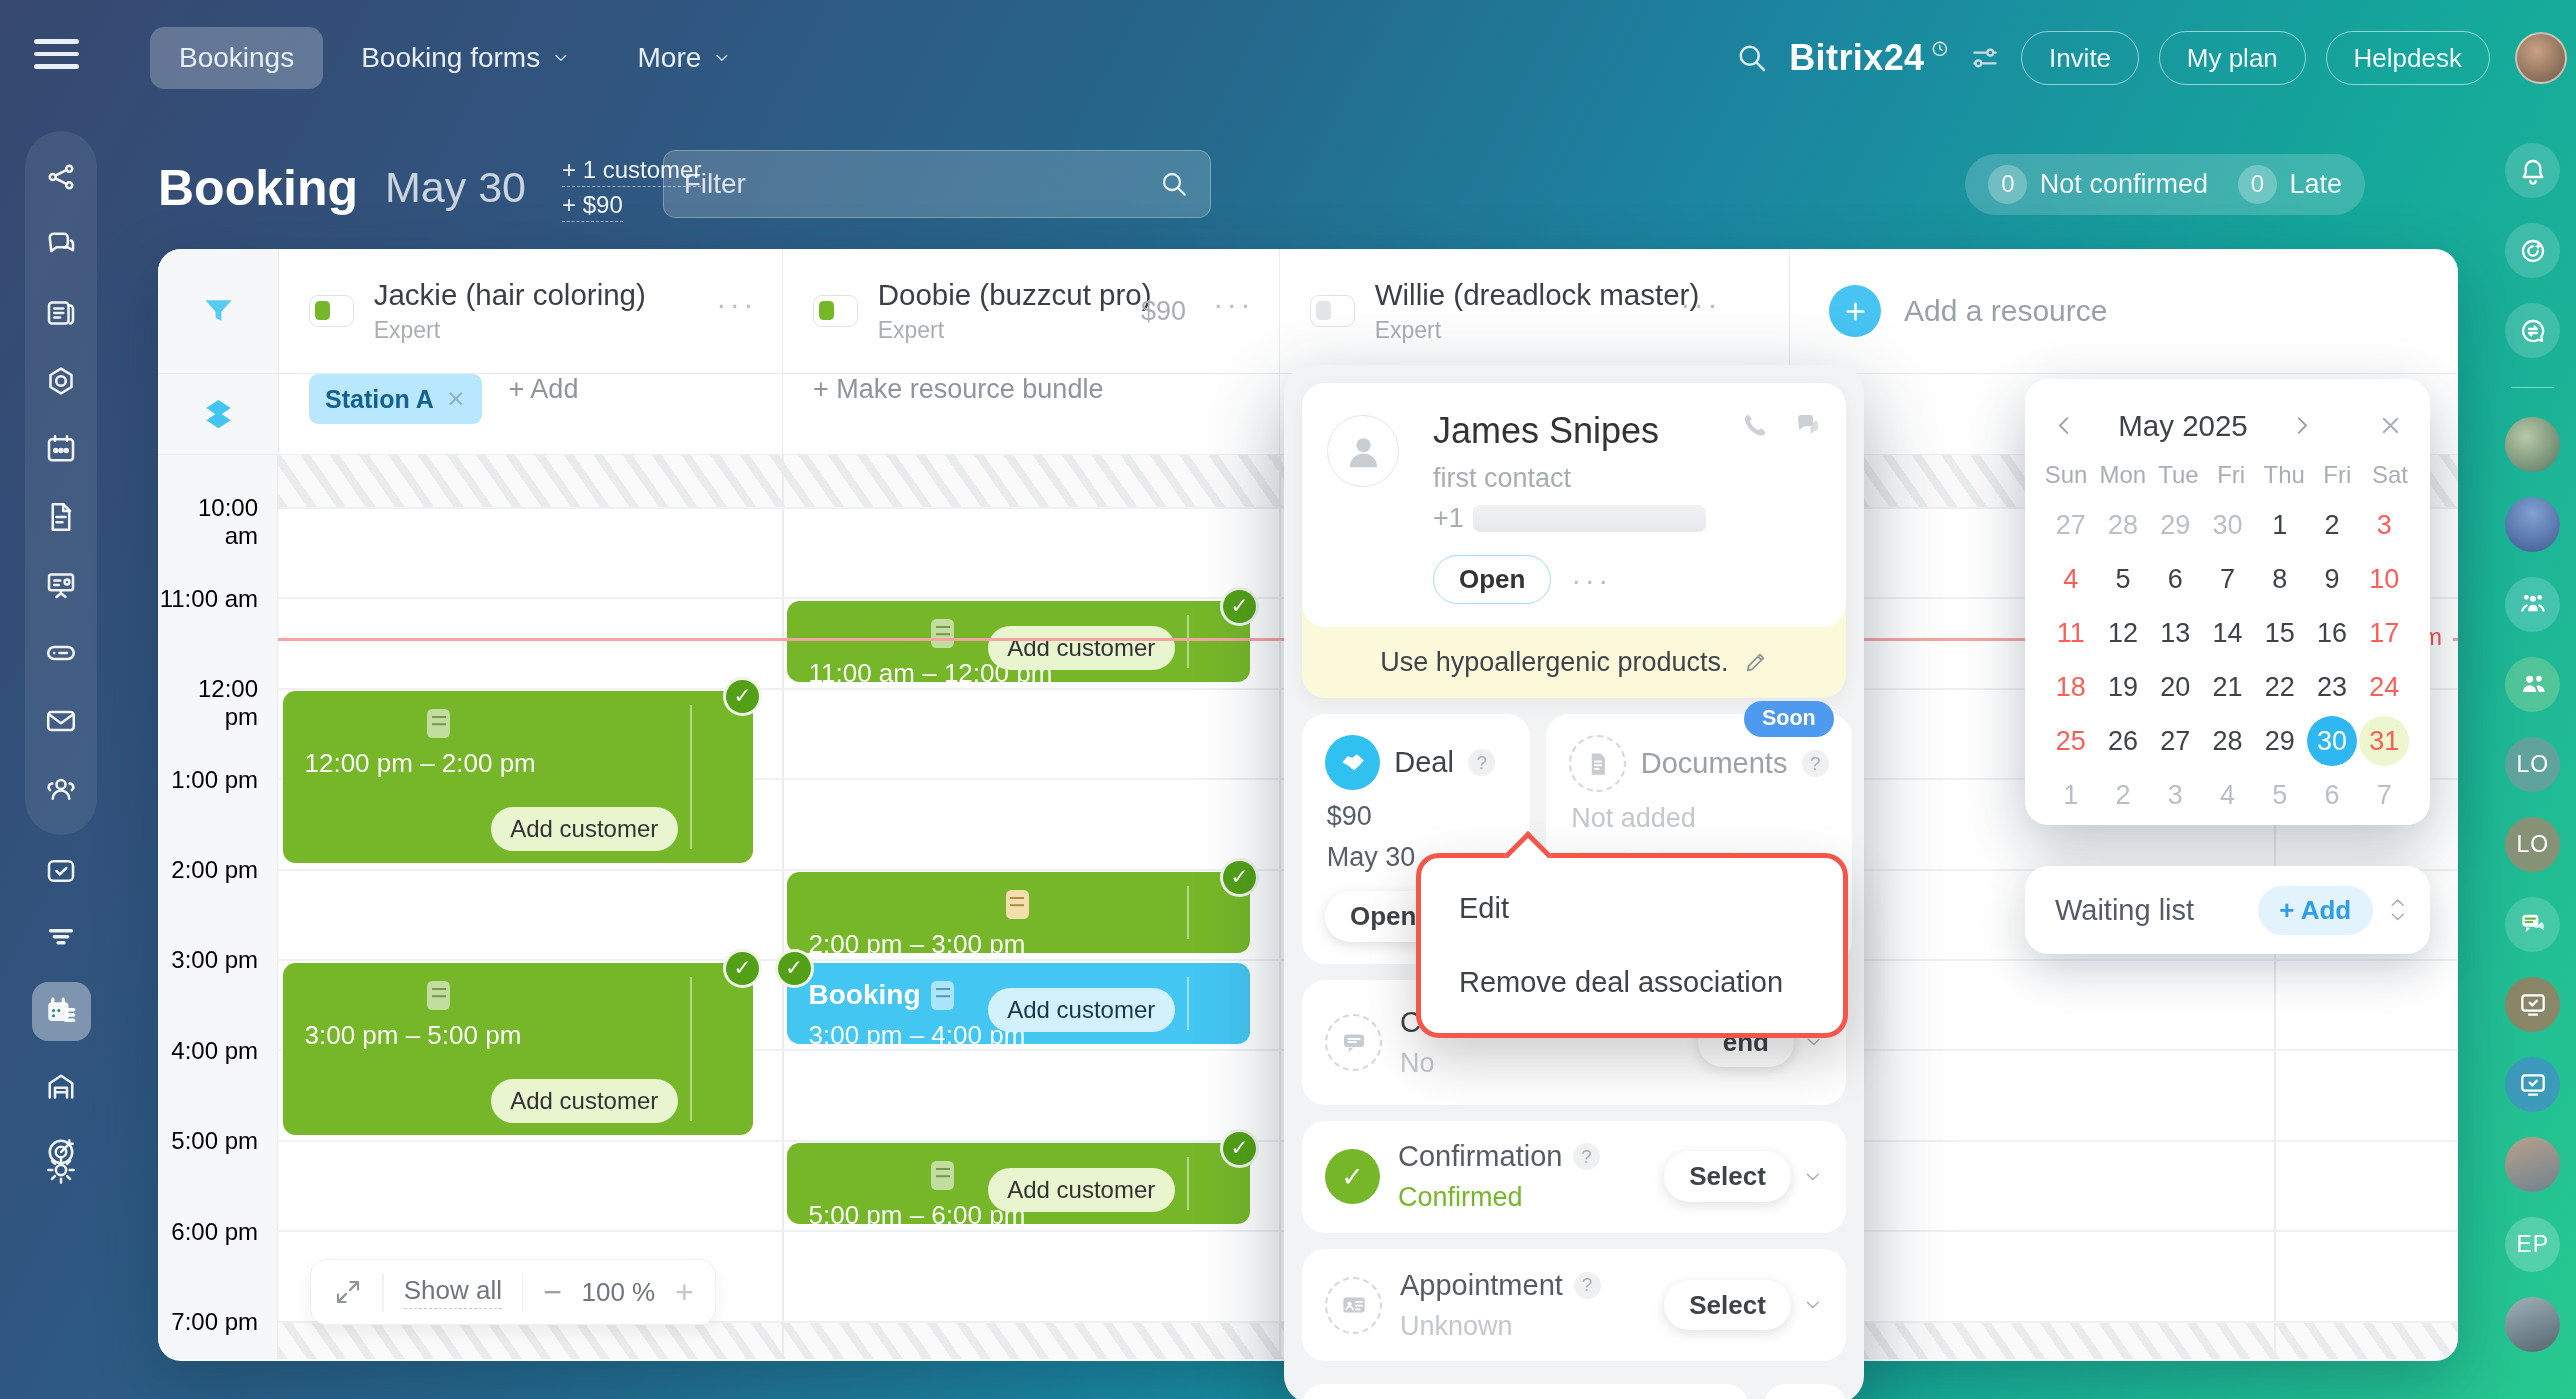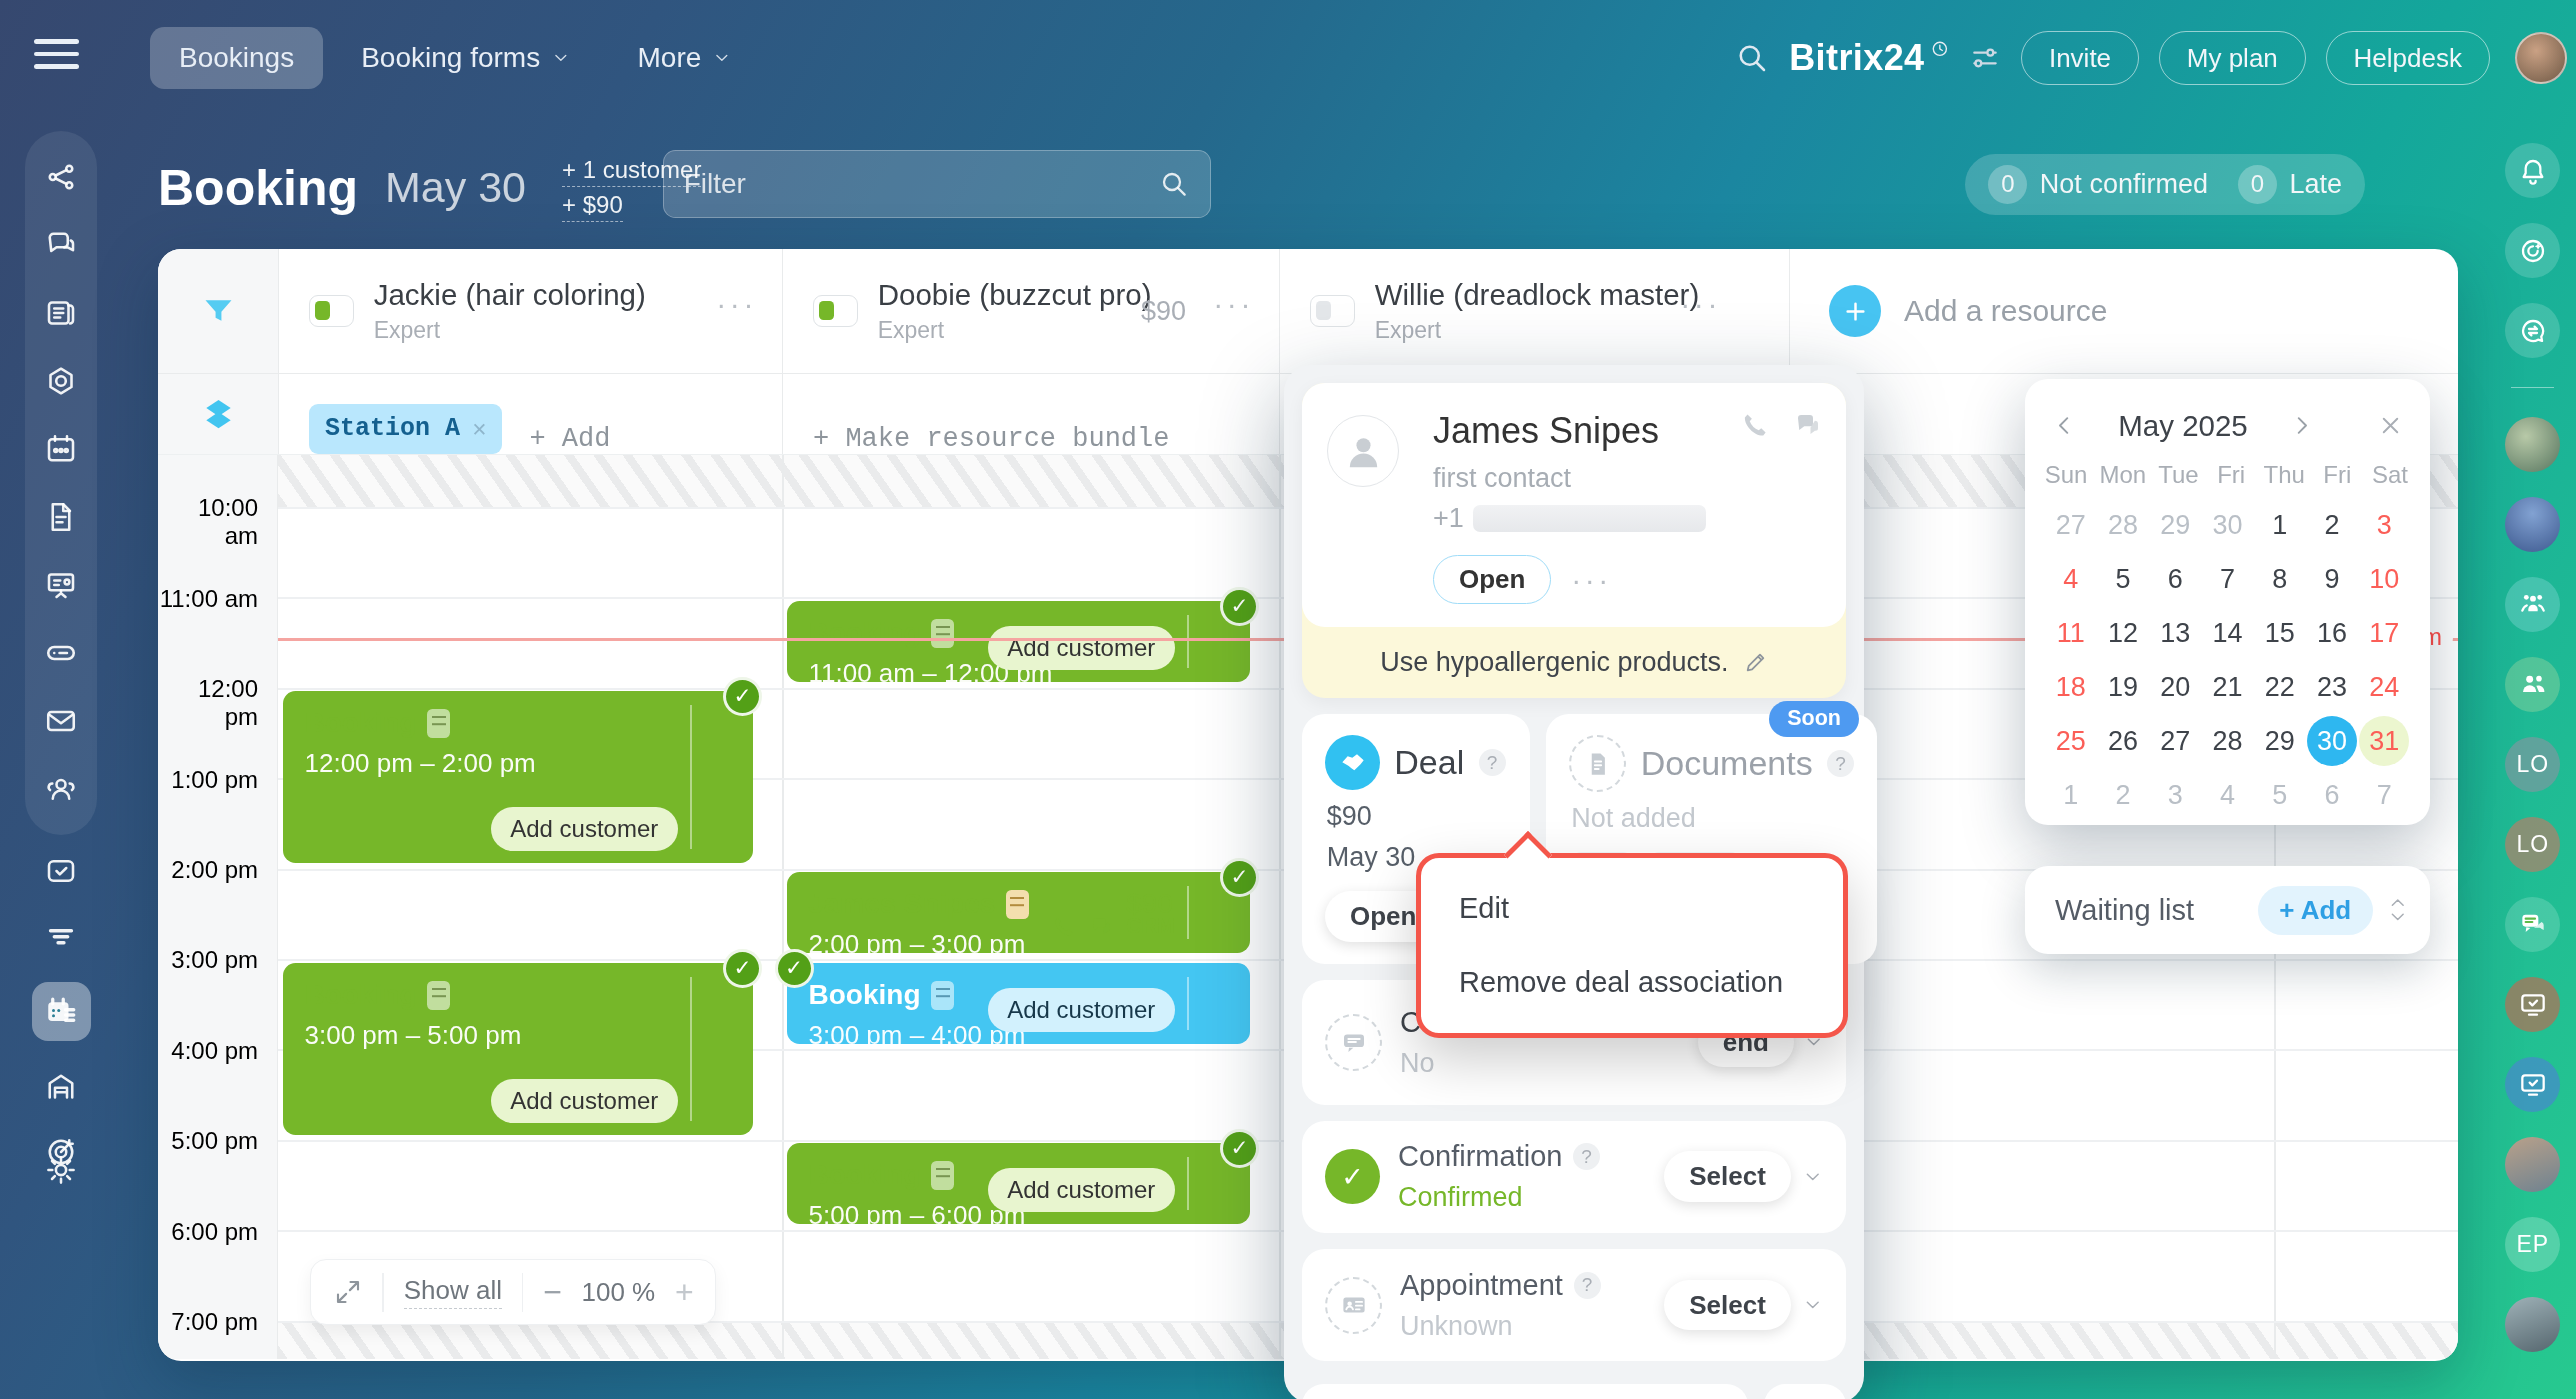--- a/index.html
+++ b/index.html
@@ -68,21 +68,21 @@
   .dots { color:#b9bec4; font-size:30px; letter-spacing:3.6px; cursor:pointer; line-height:9px; }
   .resdots { position:absolute; right:25px; top:50px; }
   .addres { display:flex; align-items:center; gap:23px; border-left:1.8px solid #e9ebec; padding-left:39px; cursor:pointer; }
   .addres .pluscir { width:52px; height:52px; border-radius:50%; background:#47c4f2; color:#fff; display:flex; align-items:center; justify-content:center; }
   .addres .pluscir svg { width:27px; height:27px; }
   .addres span { font-size:30px; color:#99a0a8; }
   .funnelic { width:39px; height:39px; color:#55ccf2; }
   .layersic { width:39px; height:39px; color:#42c5f0; }
 
   .stationrow { display:flex; height:81px; border-bottom:1.8px solid #edf0f1; }
-  .stcell { display:flex; align-items:flex-end; border-left:1.8px solid #e9ebec; padding-left:30px;font-family:Liberation Mono, monospace; }
+  .stcell { display:flex; align-items:flex-start; border-left:1.8px solid #e9ebec; padding-left:30px; }
   .chip { display:flex; align-items:center; gap:12.5px; background:#b9e7fd; border-radius:9px; padding:10.7px 16px; cursor:pointer; }
   .chip b { font-size:25px; color:#14608f; }
   .chip .x { font-size:23px; color:#8fb6cc; cursor:pointer; }
   .graylink { font-size:27px; color:#8e959c; cursor:pointer; }
   .stadd { margin-left:27px; }
 
   .gridarea { position:relative; height:904px; }
   .gutterbg { position:absolute; left:0; top:0; bottom:0; width:120px; background:#f6f7f8; border-right:1.8px solid #e9ebec; }
   .vline { position:absolute; top:0; bottom:0; width:1.8px; background:#e9ebec; }
   .hatch { position:absolute; left:120px; right:0; background:repeating-linear-gradient(55deg,#eaebec 0 8px,#fafafa 8px 24px); }
@@ -139,21 +139,21 @@
   .cicons { position:absolute; right:23px; top:27px; display:flex; gap:23px; color:#ccd1d6; }
   .cicons svg { width:30px; height:30px; cursor:pointer; }
   .notebar { display:flex; align-items:center; justify-content:center; gap:14.3px; padding:19.7px 23px; font-size:27px; color:#3f444b; }
   .notebar svg { width:25px; height:25px; color:#8e959c; cursor:pointer; }
 
   .cards-row { display:flex; gap:16px; margin:16px 18px 0; }
   .dealcard,.doccard { position:relative; flex:1; background:#fff; border-radius:23px; padding:21.5px 23px; }
   .dhead { display:flex; align-items:center; gap:14.3px; }
   .dico { width:55px; height:55px; border-radius:50%; background:#31c1f1; color:#fff; display:flex; align-items:center; justify-content:center; flex:none; }
   .dico svg { width:32px; height:32px; }
-  .dtitle { font-size:34px; color:#3e434a; }
+  .dtitle { font-size:29px; color:#3e434a; }
   .qmark { width:27px; height:27px; border-radius:50%; background:#eef0f2; color:#a9aeb5; font-size:19px; display:flex; align-items:center; justify-content:center; }
   .dmeta { font-size:27px; color:#565e68; margin-top:10.7px; margin-left:1.8px; }
   .dbtns { display:flex; align-items:center; gap:16px; margin-top:18px; }
   .wpill { background:#fff; box-shadow:0 3.6px 12.5px rgba(0,0,0,.12); border-radius:894px; padding:9.8px 25px; font-size:26px; font-weight:bold; color:#3e434a; cursor:pointer; white-space:nowrap; }
   .dotbtn-wrap { position:relative; }
   .dotbtn { width:50px; height:50px; border-radius:50%; background:#eef1f3; color:#8e959c; display:flex; align-items:center; justify-content:center; cursor:pointer; }
   .anno { position:absolute; left:-14.3px; right:-12.5px; top:-16px; bottom:-27px; border:5.4px solid #f4564a; border-radius:21.5px; pointer-events:none; }
   .soon { position:absolute; top:-12.5px; right:18px; background:#4e9af1; color:#fff; font-size:21.5px; font-weight:bold; border-radius:894px; padding:5.4px 18px; }
   .dashcir { width:57px; height:57px; border-radius:50%; border:2.7px dashed #d3d8dc; color:#c6ccd2; display:flex; align-items:center; justify-content:center; flex:none; }
   .dashcir svg { width:30px; height:30px; }

